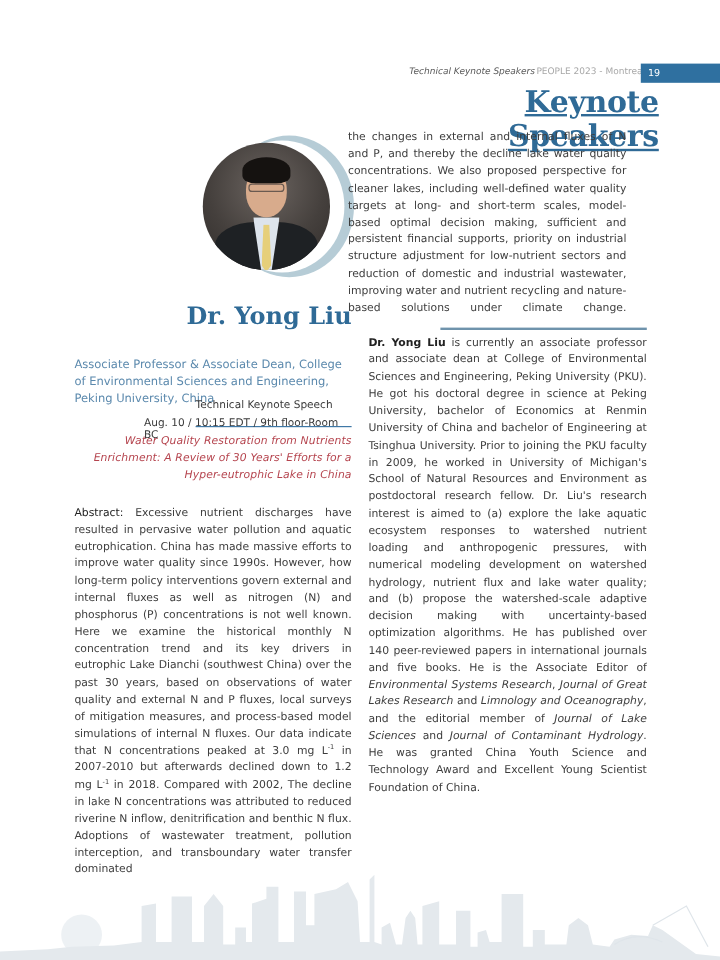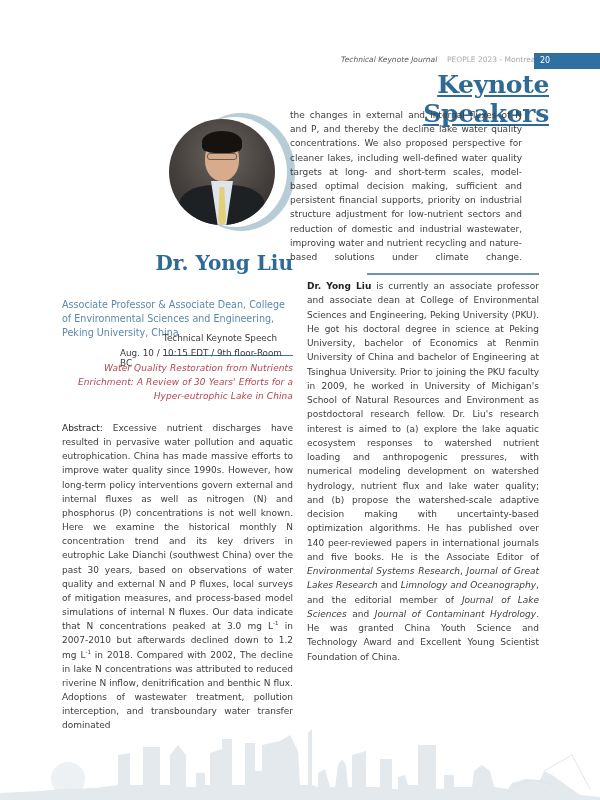--- a/index.html
+++ b/index.html
@@ -41,24 +41,24 @@
     .bio { position: absolute; left: 307px; top: 279px; width: 232px; font-size: 9px; line-height: 14.25px; color: #3d3d3d; text-align: justify; }
     .bio .lbl { font-weight: bold; color: #222; }
     .bio em { }
 
     .skyline { position: absolute; left: 0; bottom: 0; width: 600px; height: 75px; }
   </style>
 </head>
 <body>
 
 <div class="header-row">
-  <span class="header-section">Technical Keynote Journal</span>
+  <span class="header-section">Technical Keynote Speakers</span>
   <span class="header-event">PEOPLE 2023 - Montreal</span>
   <div class="page-tab">
-    <span>20</span>
+    <span>19</span>
   </div>
 </div>
 
 <h1 class="page-title">Keynote Speakers</h1>
 
 <div class="portrait-wrap">
   <div class="portrait-arc"></div>
   <div class="portrait-arc-inner"></div>
   <div class="portrait" title="Portrait of Dr. Yong Liu">
     <div class="suit"></div>

